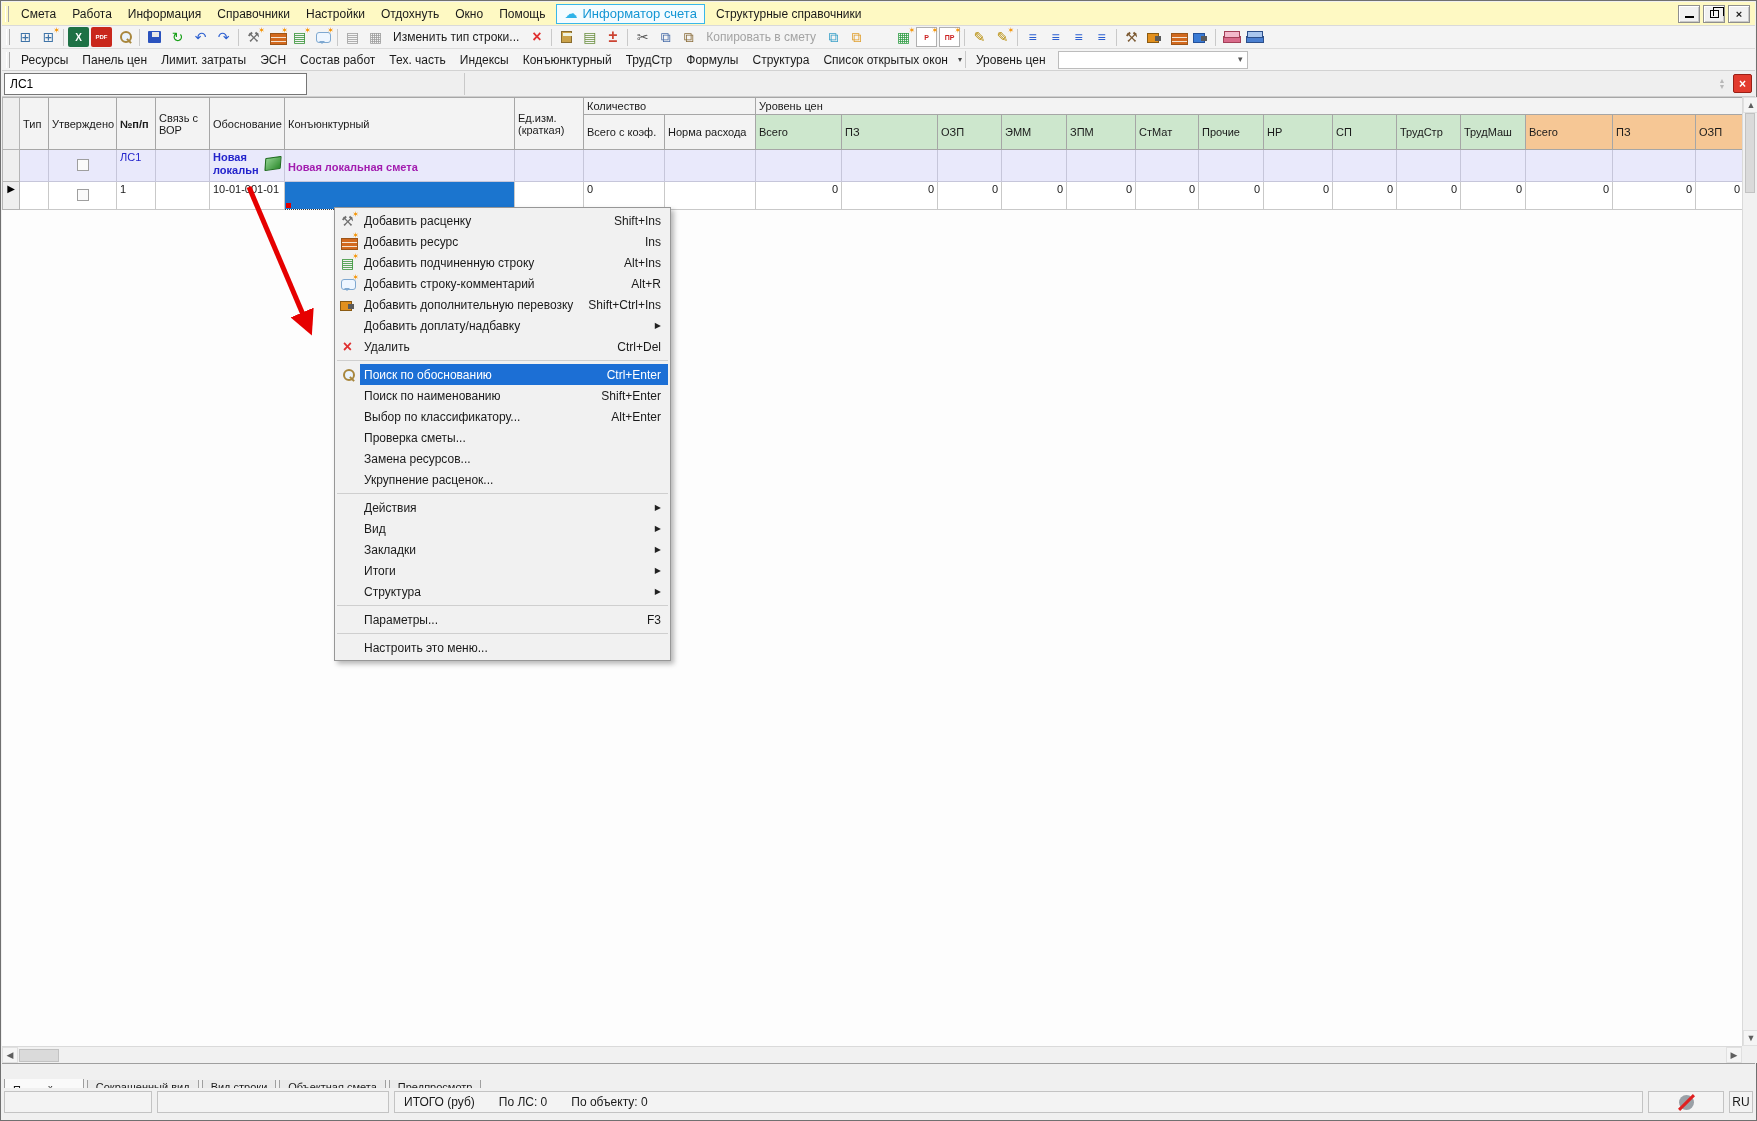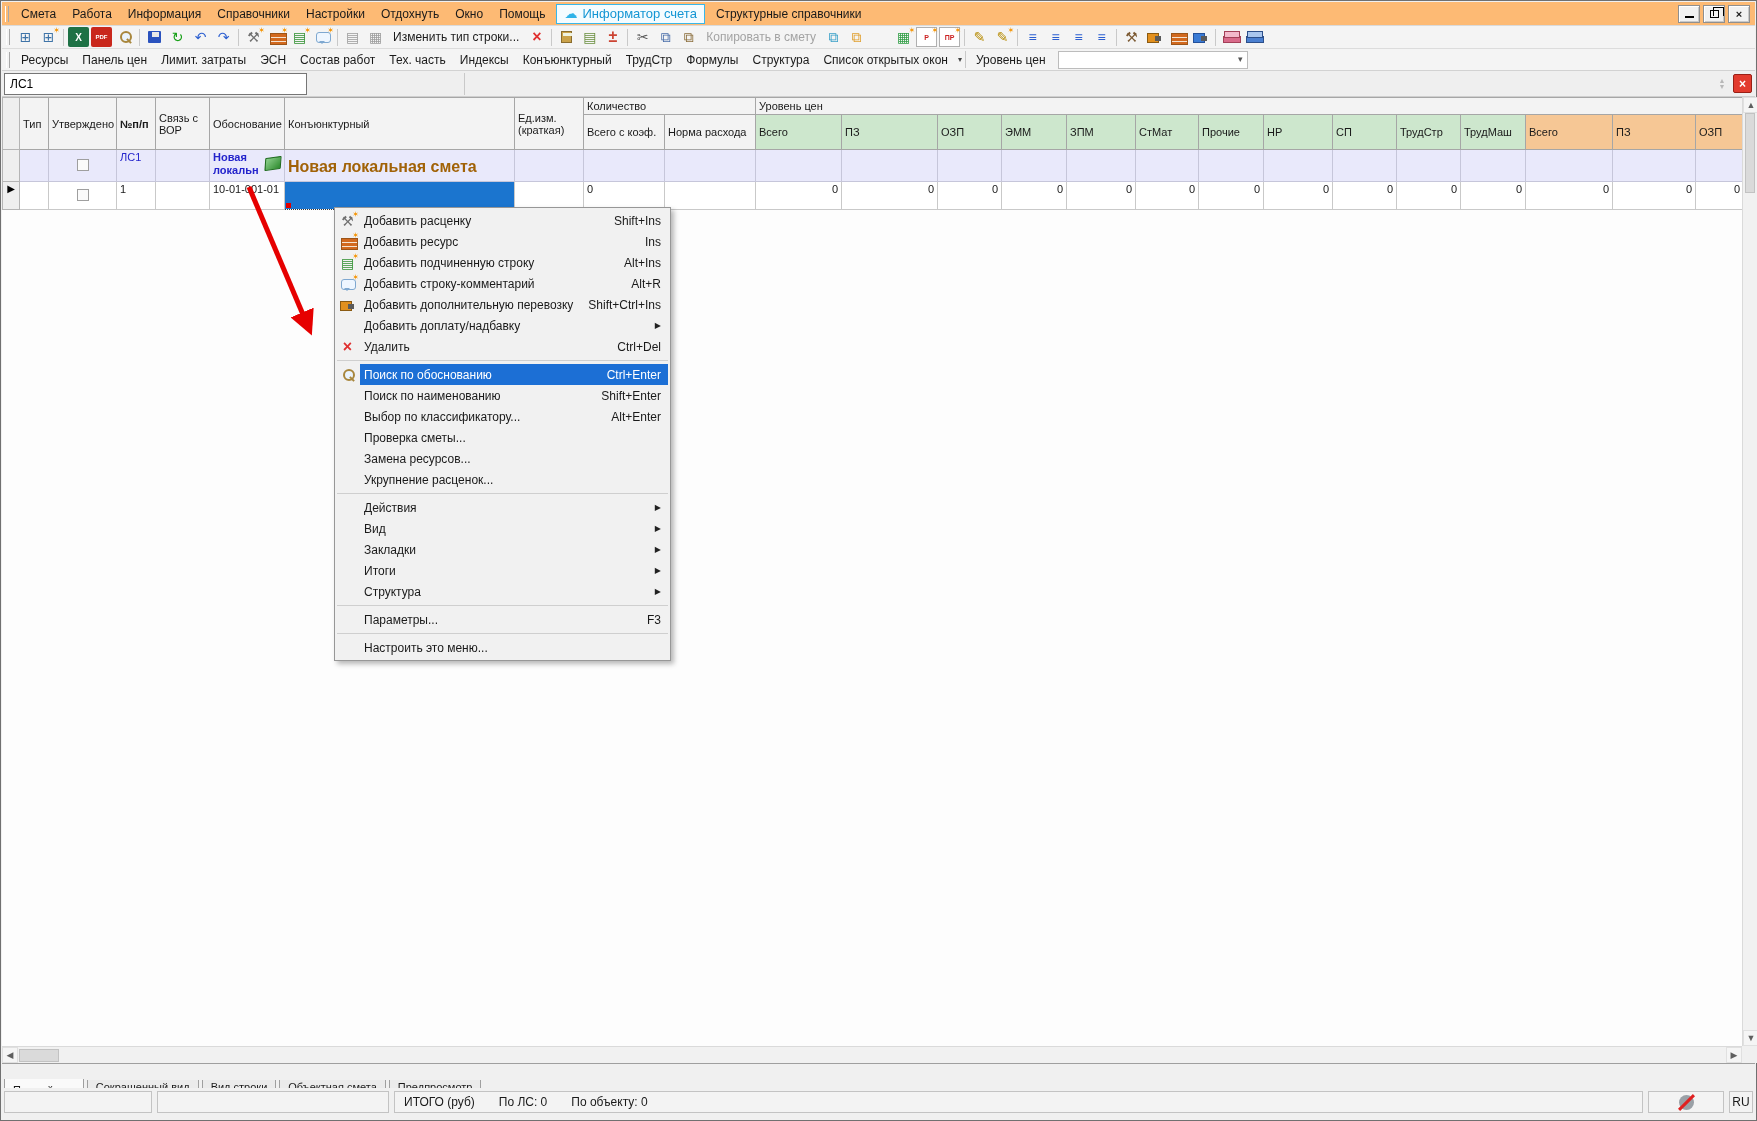--- a/index.html
+++ b/index.html
@@ -6,21 +6,21 @@
   html,body { margin:0; padding:0; }
   body {
     width:1757px; height:1121px; overflow:hidden;
     font-family:"Liberation Sans","DejaVu Sans",sans-serif;
     background:#e8e8e8; position:relative; font-size:12px; color:#1a1a1a;
   }
   .frame { position:absolute; inset:0; border:1px solid #707070; background:#f0f0f0; }
 
   
   #menubar { position:absolute; left:1px; right:1px; top:1px; height:24px;
-    background:#fdba74; border-bottom:1px solid #dadada; display:flex; align-items:center; }
+    background:#fef9c3; border-bottom:1px solid #dadada; display:flex; align-items:center; }
   .grip { width:4px; height:16px; margin:0 4px 0 3px;
     border-left:1px solid #fff; border-right:1px solid #a9a9a9; }
   .mb-item { padding:4px 8px; white-space:nowrap; cursor:default; }
   .informer { display:flex; align-items:center; gap:5px; border:1px solid #38b7ea;
     background:#f4fcff; color:#1496d4; padding:2px 7px; margin:0 3px; font-size:13px; height:20px; }
   .cloud { color:#2fb3e8; font-size:13px; line-height:1; }
   .win-btns { margin-left:auto; display:flex; gap:3px; padding-right:5px; }
   .wbtn { width:22px; height:18px; background:#f1f1f1; border:1px solid #8f8f8f;
     box-shadow:inset 1px 1px 0 #ffffff, inset -1px -1px 0 #c8c8c8;
     display:flex; align-items:center; justify-content:center; font-weight:bold; font-size:11px; }
@@ -109,21 +109,21 @@
   tr.r1 td.gutter { background:#efefef; border-color:#b5b5b5; }
   tr.r2 { height:28px; }
   tr.r2 td { background:#fff; }
   tr.r2 td.gutter { background:#efefef; }
   td.ctr { text-align:center; vertical-align:middle; }
   td.rnum { text-align:right; }
   .cb { display:inline-block; width:12px; height:12px; border:1px solid #9f9f9f; background:#fbfbfb; }
   .marker { font-size:10px; color:#000; }
   .blue { color:#2424cc; }
   .bblue { color:#2424cc; font-weight:bold; line-height:1.15; white-space:normal; }
-  .bname { color:#a16207; font-weight:bold; font-size:16px; vertical-align:middle; padding-top:4px; }
+  .bname { color:#a21caf; font-weight:bold; font-size:11px; vertical-align:middle; padding-top:4px; }
   .basiswrap { display:flex; align-items:center; gap:1px; }
   .bookicon { flex:none; width:16px; height:13px; background:linear-gradient(135deg,#8fd18f,#2e8b2e);
     border:1px solid #1f6b1f; transform:skewX(-12deg) rotate(-8deg); border-radius:1px; }
   td.sel { background:#1b75cf !important; border:1px dotted #3a3a3a; position:relative; }
   .reddot { position:absolute; left:1px; bottom:1px; width:5px; height:5px; background:#e20000; }
 
   
   #vscroll { position:absolute; left:1741px; top:96px; width:15px; height:949px;
     background:#f1f1f1; border-left:1px solid #dadada; display:flex; flex-direction:column; }
   #hscroll { position:absolute; left:1px; top:1045px; width:1740px; height:17px;

